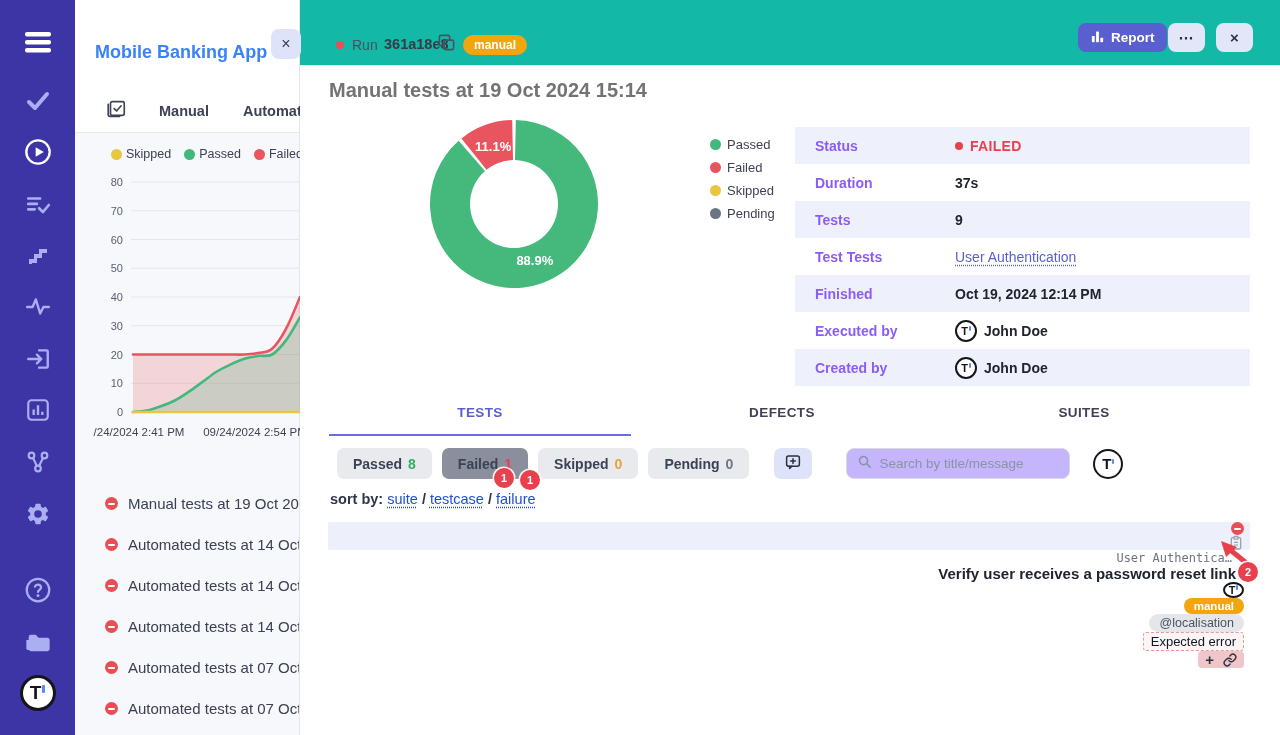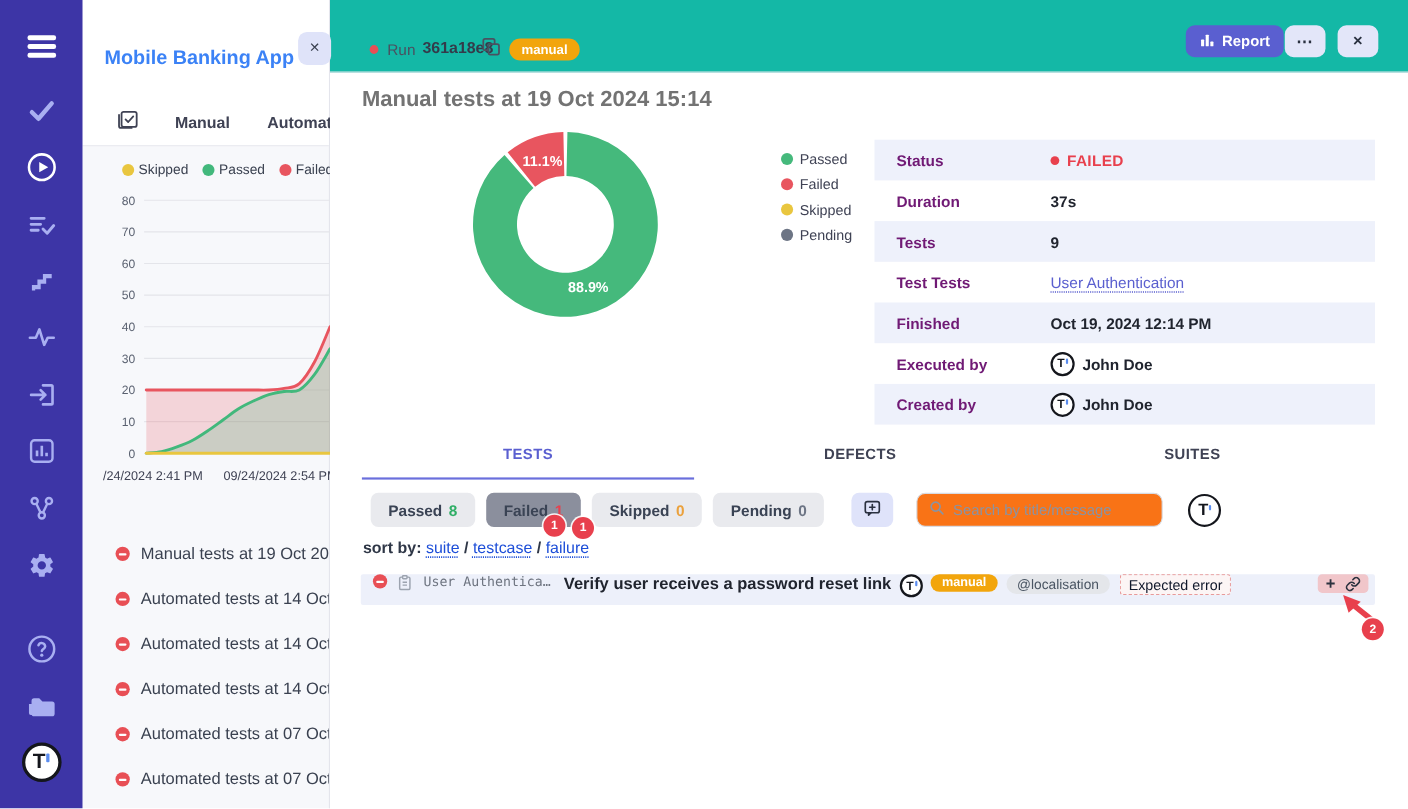--- a/index.html
+++ b/index.html
@@ -50,47 +50,47 @@
 
   .page-title { position:absolute; left:29px; top:79px; font-size:20px; font-weight:bold; color:#737373; }
 
   #donut { position:absolute; left:124px; top:114px; }
   .donut-legend { position:absolute; left:410px; top:137px; display:flex; flex-direction:column; gap:8px; font-size:13px; color:#3f4254; }
   .donut-legend .li { display:flex; align-items:center; gap:6px; }
 
   .info-table { position:absolute; left:495px; top:127px; width:455px; }
   .info-row { display:flex; align-items:center; height:37px; padding-left:20px; font-size:14px; }
   .info-row:nth-child(odd) { background:#eef1fb; }
-  .info-label { width:140px; font-weight:bold; color:#701a75; }
+  .info-label { width:140px; font-weight:bold; color:#8b5cf6; }
   .info-val { color:#20242e; font-weight:bold; display:flex; align-items:center; gap:7px; }
   .status-failed { color:#e8404d; letter-spacing:0.3px; }
   .sdot { width:8px; height:8px; border-radius:50%; background:#e8404d; display:inline-block; }
   .ilink { color:#5a5fcf; font-weight:normal; text-decoration:underline dotted; text-underline-offset:3px; cursor:pointer; }
   .avatar { width:22px; height:22px; border-radius:50%; border:2px solid #14161c; background:#fff; color:#14161c; font-weight:bold; font-size:11px; display:inline-flex; align-items:center; justify-content:center; }
   .avatar .logo-accent{ width:2px; height:5px; margin:-5px 0 0 1px; }
 
   .main-tabs { position:absolute; left:29px; top:405px; width:906px; display:flex; }
   .main-tab { flex:1; text-align:center; font-size:13.5px; font-weight:bold; color:#3f4254; letter-spacing:0.4px; padding-bottom:14px; cursor:pointer; border-bottom:2px solid transparent; }
   .main-tab.active { color:#5a5fd0; border-bottom:2px solid #6a6fdc; }
 
   .filter-row { position:absolute; left:37px; top:448px; display:flex; gap:10px; align-items:center; }
   .filter-btn { height:31px; padding:0 16px; border:none; border-radius:7px; background:#e9eaee; font-size:14px; color:#3a4354; cursor:pointer; display:flex; align-items:center; gap:6px; font-weight:bold; position:relative; }
   .filter-btn.active { background:#8b8f9d; }
   .icon-btn { height:31px; width:38px; margin-left:15px; border:none; border-radius:7px; background:#dfe3fa; color:#2a3140; cursor:pointer; display:flex; align-items:center; justify-content:center; }
-  .search-box { margin-left:11px; width:224px; height:31px; border:1px solid #d8dbe2; border-radius:8px; background:#f97316; display:flex; align-items:center; padding:0 10px; gap:7px; color:#8a93a3; }
+  .search-box { margin-left:24px; width:224px; height:31px; border:1px solid #d8dbe2; border-radius:8px; background:#c4b5fd; display:flex; align-items:center; padding:0 10px; gap:7px; color:#8a93a3; }
   .search-box input { border:none; outline:none; flex:1; font-size:13.5px; color:#3a4150; background:transparent; font-family:"Liberation Sans",sans-serif; }
   .search-box input::placeholder { color:#8a93a3; }
   .big-avatar { margin-left:13px; width:30px; height:30px; font-size:15px; border-width:2.5px; }
 
   .sort-row { position:absolute; left:30px; top:491px; font-size:14.5px; color:#2f3747; }
   .sort-row b { font-weight:bold; }
   .sort-link { color:#1d4ed8; text-decoration:underline dotted; text-underline-offset:3px; cursor:pointer; }
   .sort-sep { color:#2f3747; font-weight:bold; }
 
-  .test-row { position:absolute; left:28px; top:522px; width:922px; height:28px; background:#edf0fa; border-radius:2px; display:flex; align-items:flex-start; padding:0 6px 0 11px; }
+  .test-row { position:absolute; left:28px; top:522px; width:922px; height:28px; background:#edf0fa; border-radius:2px; display:flex; align-items:flex-end; padding:0 6px 0 11px;flex-direction:column; }
   .suite-name { font-family:"DejaVu Sans Mono", monospace; font-size:12px; color:#6e7480; margin:0 12px 0 9px; white-space:nowrap; }
   .test-title { font-size:15px; font-weight:bold; color:#20242e; white-space:nowrap; margin-right:8px; }
   .test-row .avatar { width:21px; height:21px; }
   .tbadge { background:#f2a50c; color:#fff; font-size:11.5px; font-weight:bold; padding:2px 10px; border-radius:10px; margin-left:7px; }
   .ttag { background:#e4e6ea; color:#4a5563; font-size:12.5px; padding:2px 10px; border-radius:10px; margin-left:8px; }
   .terror { color:#0f172a; font-size:13px; padding:1px 7px; border:1px dashed #e89a9a; border-radius:3px; background:#fcf5f5; margin-left:9px; white-space:nowrap; }
   .row-actions { margin-left:auto; background:#f1c6ca; border-radius:4px; padding:1px 7px; display:flex; align-items:center; gap:9px; color:#2c323f; }
   .plus-ic { font-size:15px; font-weight:bold; cursor:pointer; line-height:1; }
   .link-ic { cursor:pointer; display:flex; }
 

